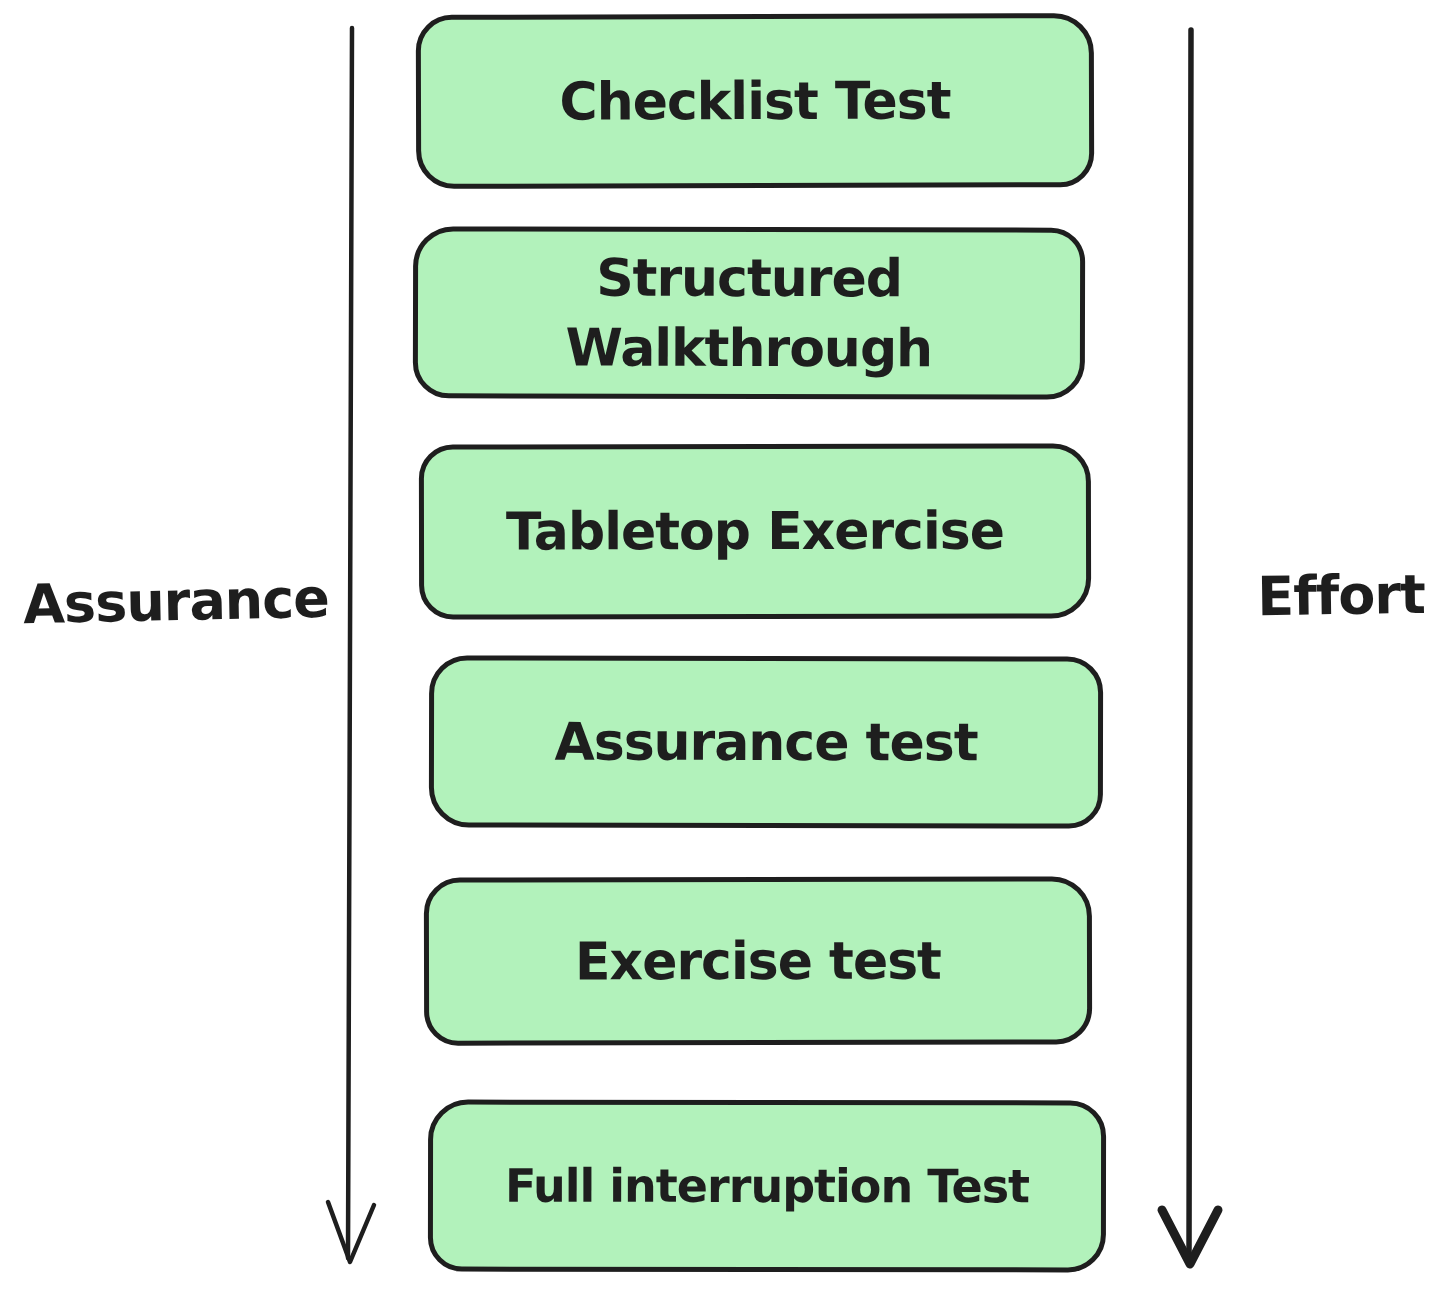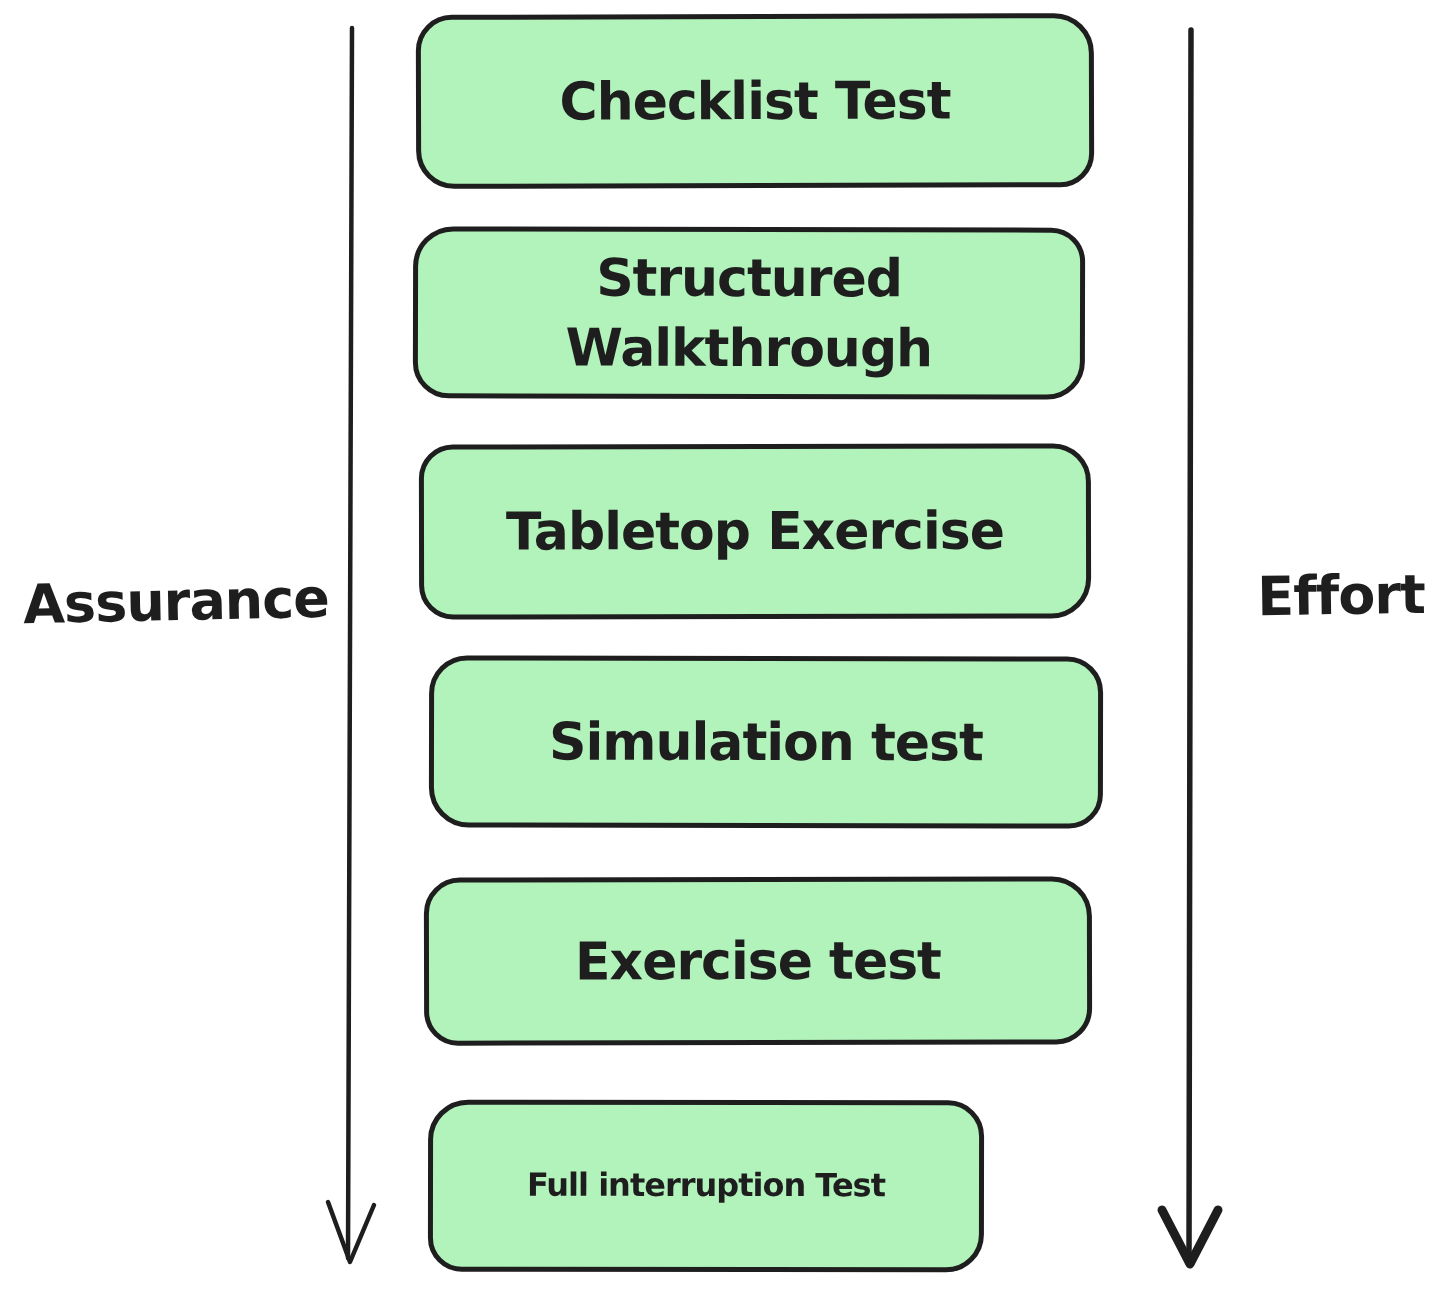--- a/index.html
+++ b/index.html
@@ -36,21 +36,21 @@
     font-size: 52px;
     line-height: 1.35;
     letter-spacing: -1px;
     padding: 10px 24px;
   }
   .box-1 { left: 416px; top: 14px;  width: 678px; height: 174px; border-radius: 36px 40px 34px 38px; transform: rotate(-0.15deg); }
   .box-2 { left: 413px; top: 227px; width: 672px; height: 172px; border-radius: 40px 34px 38px 36px; transform: rotate(0.12deg); }
   .box-3 { left: 419px; top: 444px; width: 672px; height: 175px; border-radius: 34px 38px 40px 34px; transform: rotate(-0.1deg); }
   .box-4 { left: 429px; top: 656px; width: 674px; height: 172px; border-radius: 38px 36px 34px 40px; transform: rotate(0.1deg); }
   .box-5 { left: 424px; top: 877px; width: 668px; height: 168px; border-radius: 36px 40px 36px 34px; transform: rotate(-0.12deg); }
-  .box-6 { left: 428px; top: 1100px; width: 556px; height: 172px; border-radius: 40px 36px 38px 34px; transform: rotate(0.08deg); font-size: 32px; white-space: nowrap; }
+  .box-6 { left: 428px; top: 1100px; width: 678px; height: 172px; border-radius: 40px 36px 38px 34px; transform: rotate(0.08deg); font-size: 46px; white-space: nowrap; }
   .side-label {
     position: absolute;
     font-weight: bold;
     font-size: 54px;
     letter-spacing: -1px;
     text-align: center;
     transform: rotate(-1.2deg);
   }
   .label-assurance { left: 20px;  top: 570px; width: 312px; }
   .label-effort    { left: 1236px; top: 564px; width: 210px; transform: rotate(-0.8deg); }
@@ -81,21 +81,21 @@
 
   <div class="flow-box box-2">
     <span>Structured Walkthrough</span>
   </div>
 
   <div class="flow-box box-3">
     <span>Tabletop Exercise</span>
   </div>
 
   <div class="flow-box box-4">
-    <span>Simulation test</span>
+    <span>Assurance test</span>
   </div>
 
   <div class="flow-box box-5">
     <span>Exercise test</span>
   </div>
 
   <div class="flow-box box-6">
     <span>Full interruption Test</span>
   </div>
 

